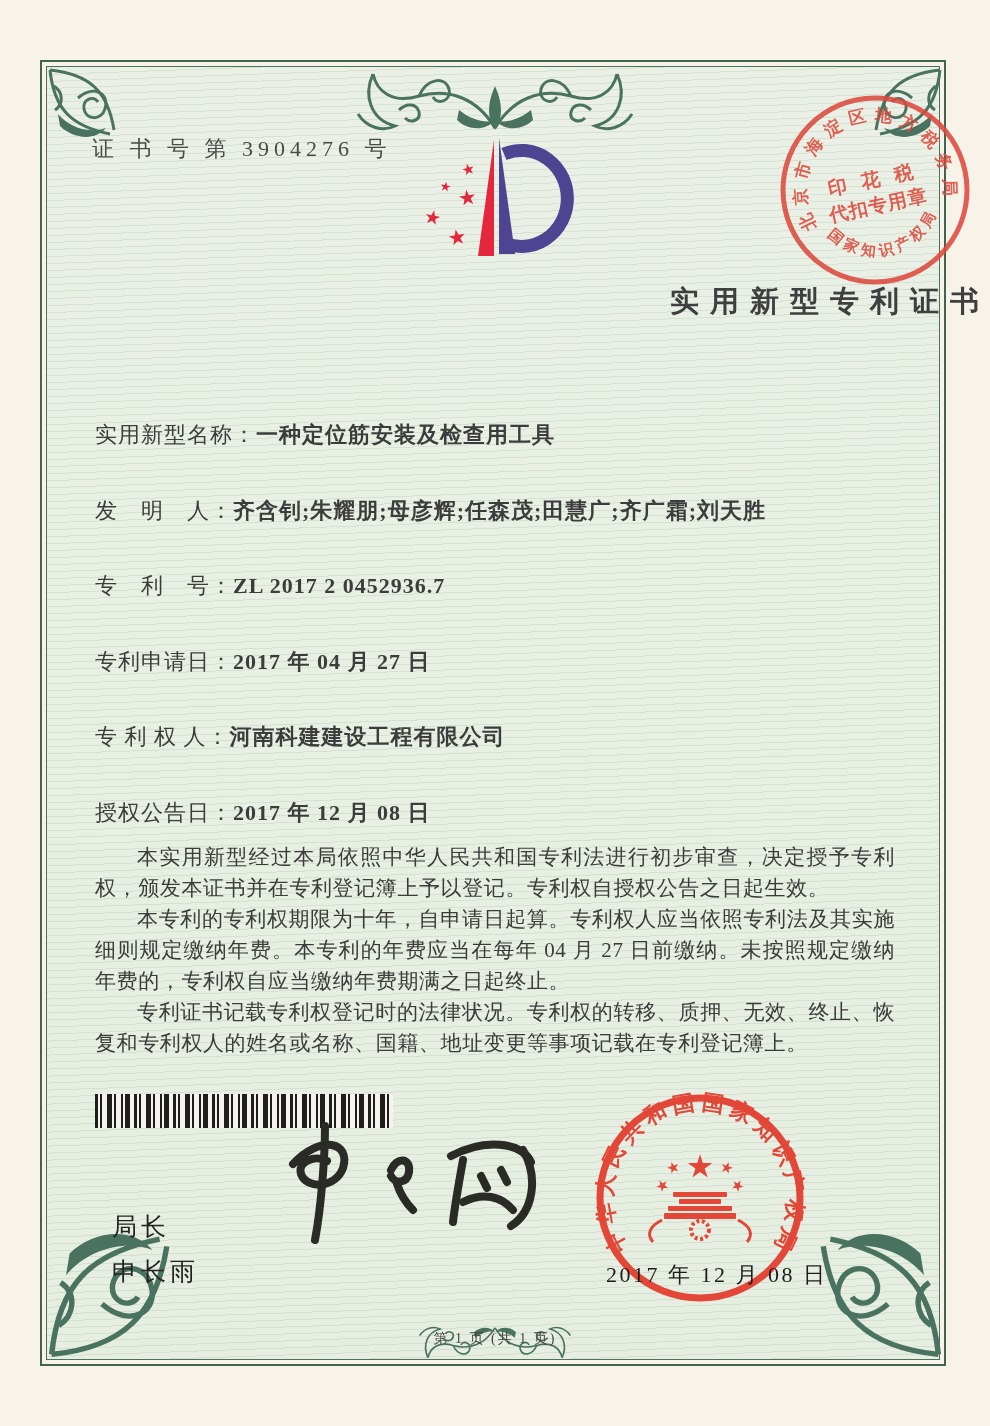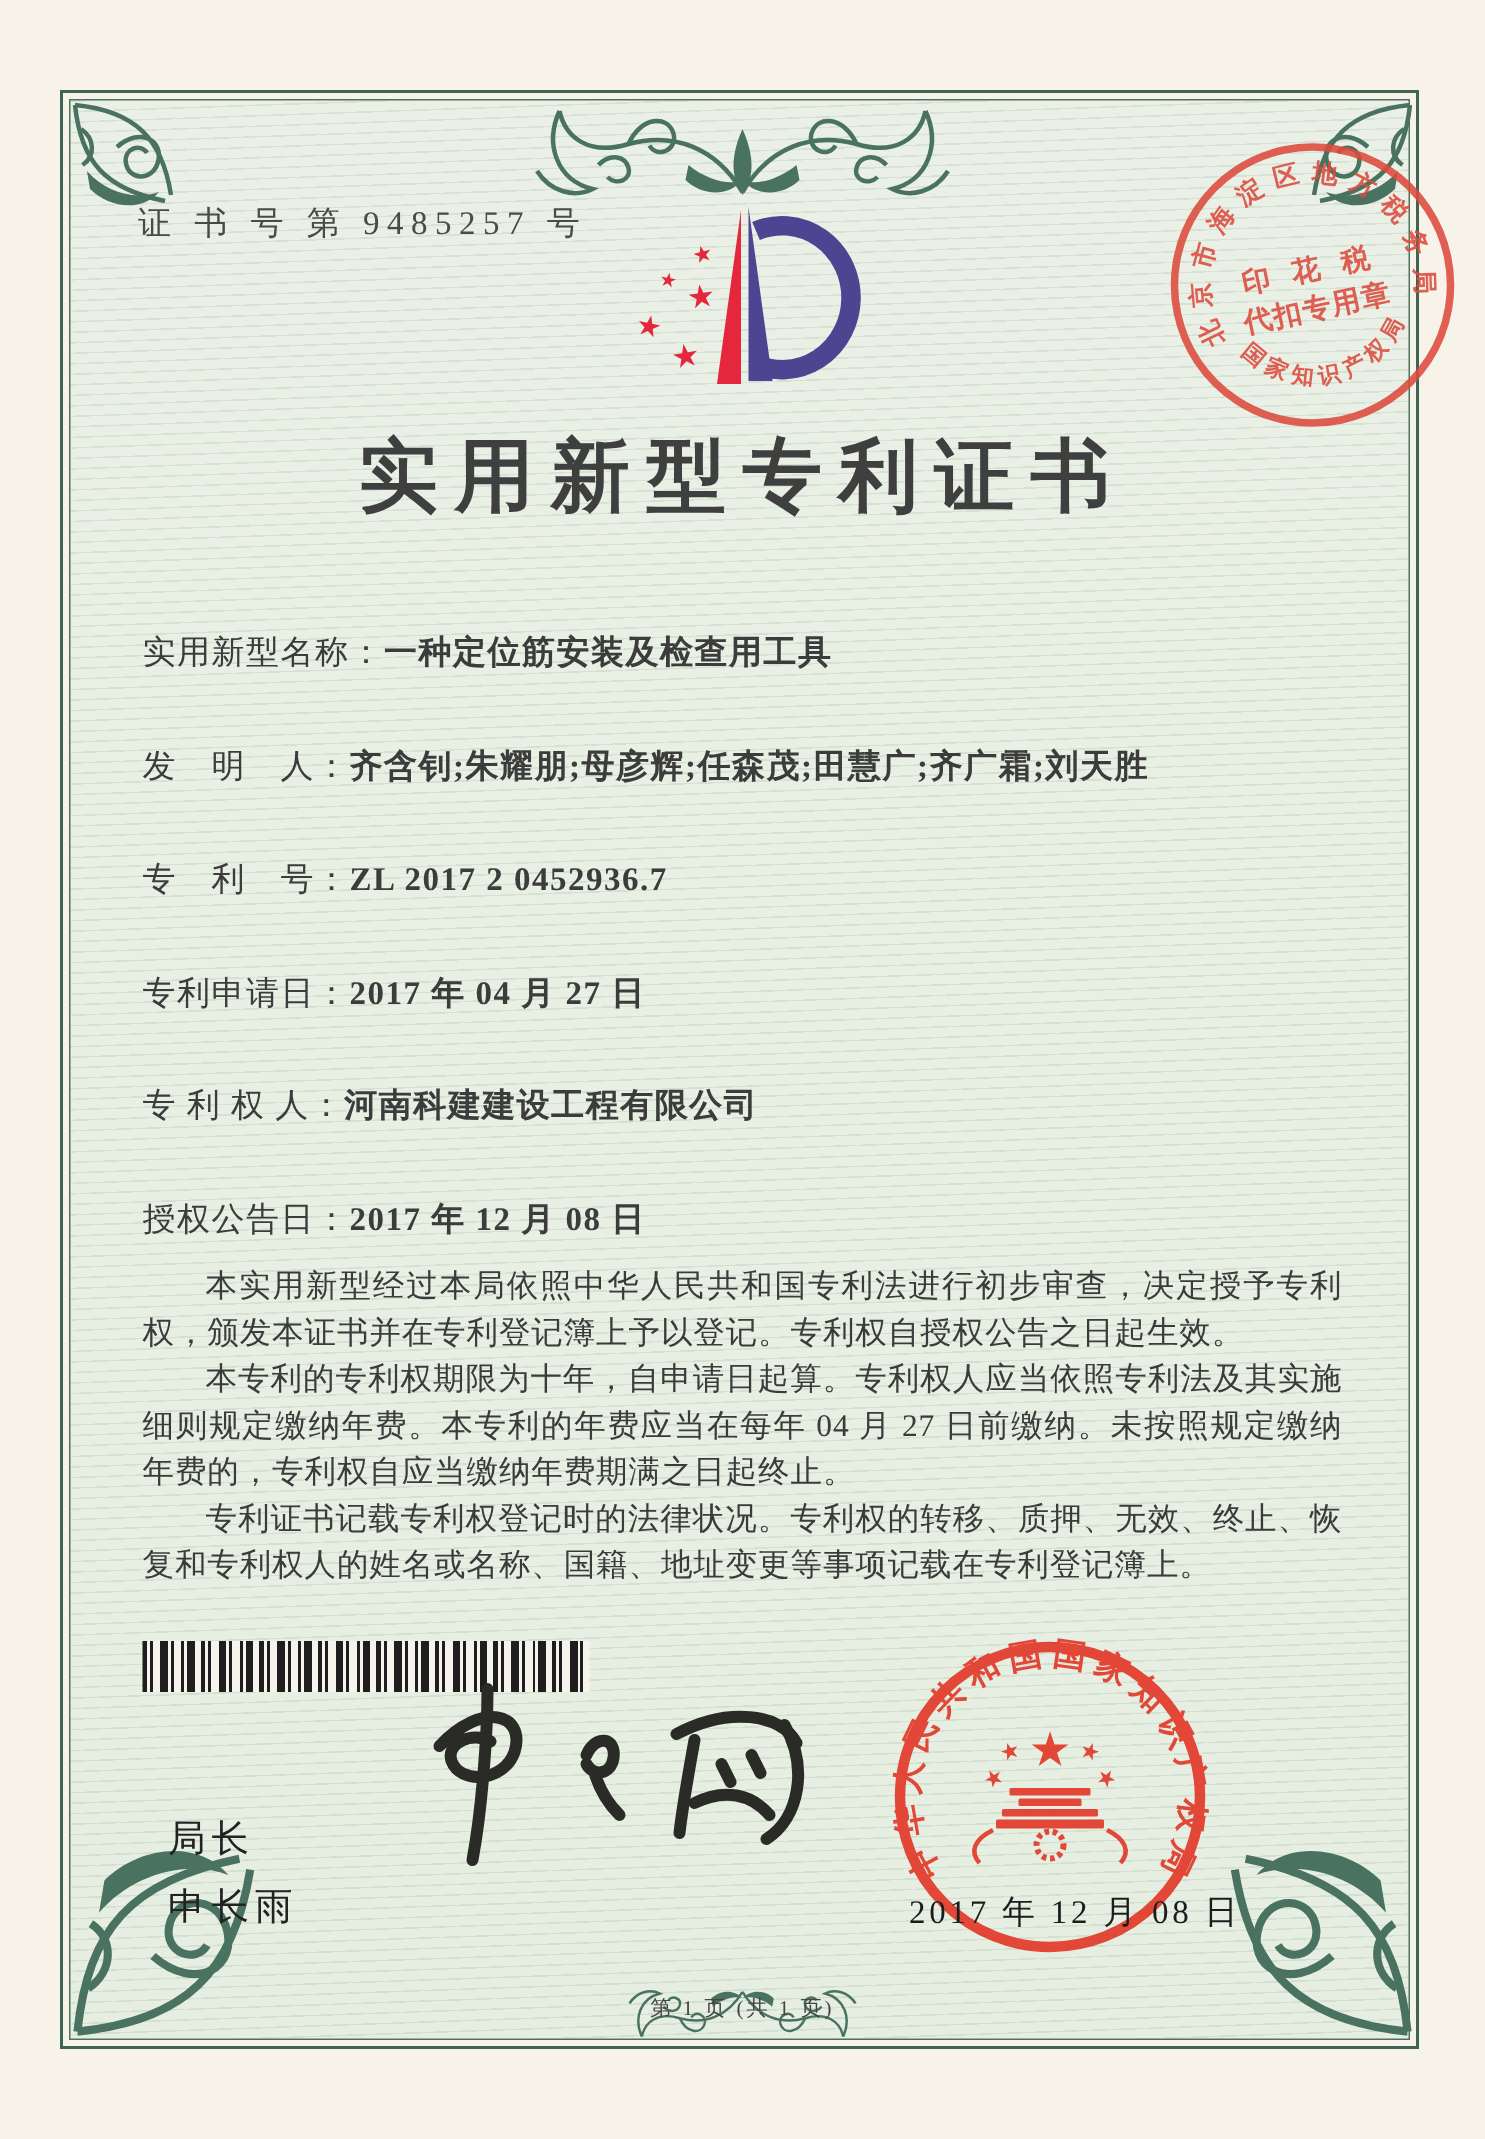--- a/index.html
+++ b/index.html
@@ -22,21 +22,21 @@
       linear-gradient(#eaf0e5,#e6eee1);
   }
   .ornament{position:absolute;pointer-events:none;}
   
   .cert-no{
     position:absolute;left:92px;top:134px;
     font-size:22px;letter-spacing:5px;color:#4a4a48;
   }
   .title{
     position:absolute;left:0;top:282px;width:100%;
-    text-align:center;font-size:53px;letter-spacing:11px;
+    text-align:right;font-size:29px;letter-spacing:11px;
     color:#3f3f3f;font-weight:600;
   }
   .fields{position:absolute;left:95px;top:420px;width:800px;}
   .field{height:30px;margin-bottom:45.5px;font-size:22px;white-space:nowrap;}
   .flabel{white-space:pre;letter-spacing:1px;}
   .fvalue{letter-spacing:1px;font-weight:bold;}
   .paras{position:absolute;left:95px;top:842px;width:800px;}
   .paras p{
     margin:0;font-size:21px;line-height:31px;letter-spacing:0.6px;
     text-align:justify;text-indent:2em;color:#3b3b3b;
@@ -106,21 +106,21 @@
       <use href="#halfdragon" transform="scale(-1,1)"></use>
       <path d="M0,20 C-8,38 -8,52 0,64 C8,52 8,38 0,20 Z" fill="#4a7260"></path>
     </g>
 
     <g transform="translate(495,1362) scale(0.55,-0.55)">
       <use href="#halfdragon"></use>
       <use href="#halfdragon" transform="scale(-1,1)"></use>
     </g>
   </svg>
 
-  <div class="cert-no">证 书 号 第 9485257 号</div>
+  <div class="cert-no">证 书 号 第 3904276 号</div>
 
   <svg class="logo" width="180" height="140" viewBox="0 0 180 140" aria-hidden="true">
     <g fill="#e5273d">
       <text x="58" y="46" font-size="15" transform="rotate(-14 58 46)">★</text>
       <text x="34" y="60" font-size="13" transform="rotate(10 34 60)">★</text>
       <text x="54" y="76" font-size="21" transform="rotate(-8 54 76)">★</text>
       <text x="18" y="92" font-size="19" transform="rotate(12 18 92)">★</text>
       <text x="44" y="116" font-size="21" transform="rotate(-10 44 116)">★</text>
     </g>
     <polygon points="89,10 89,126 73,126" fill="#e5273d"></polygon>

